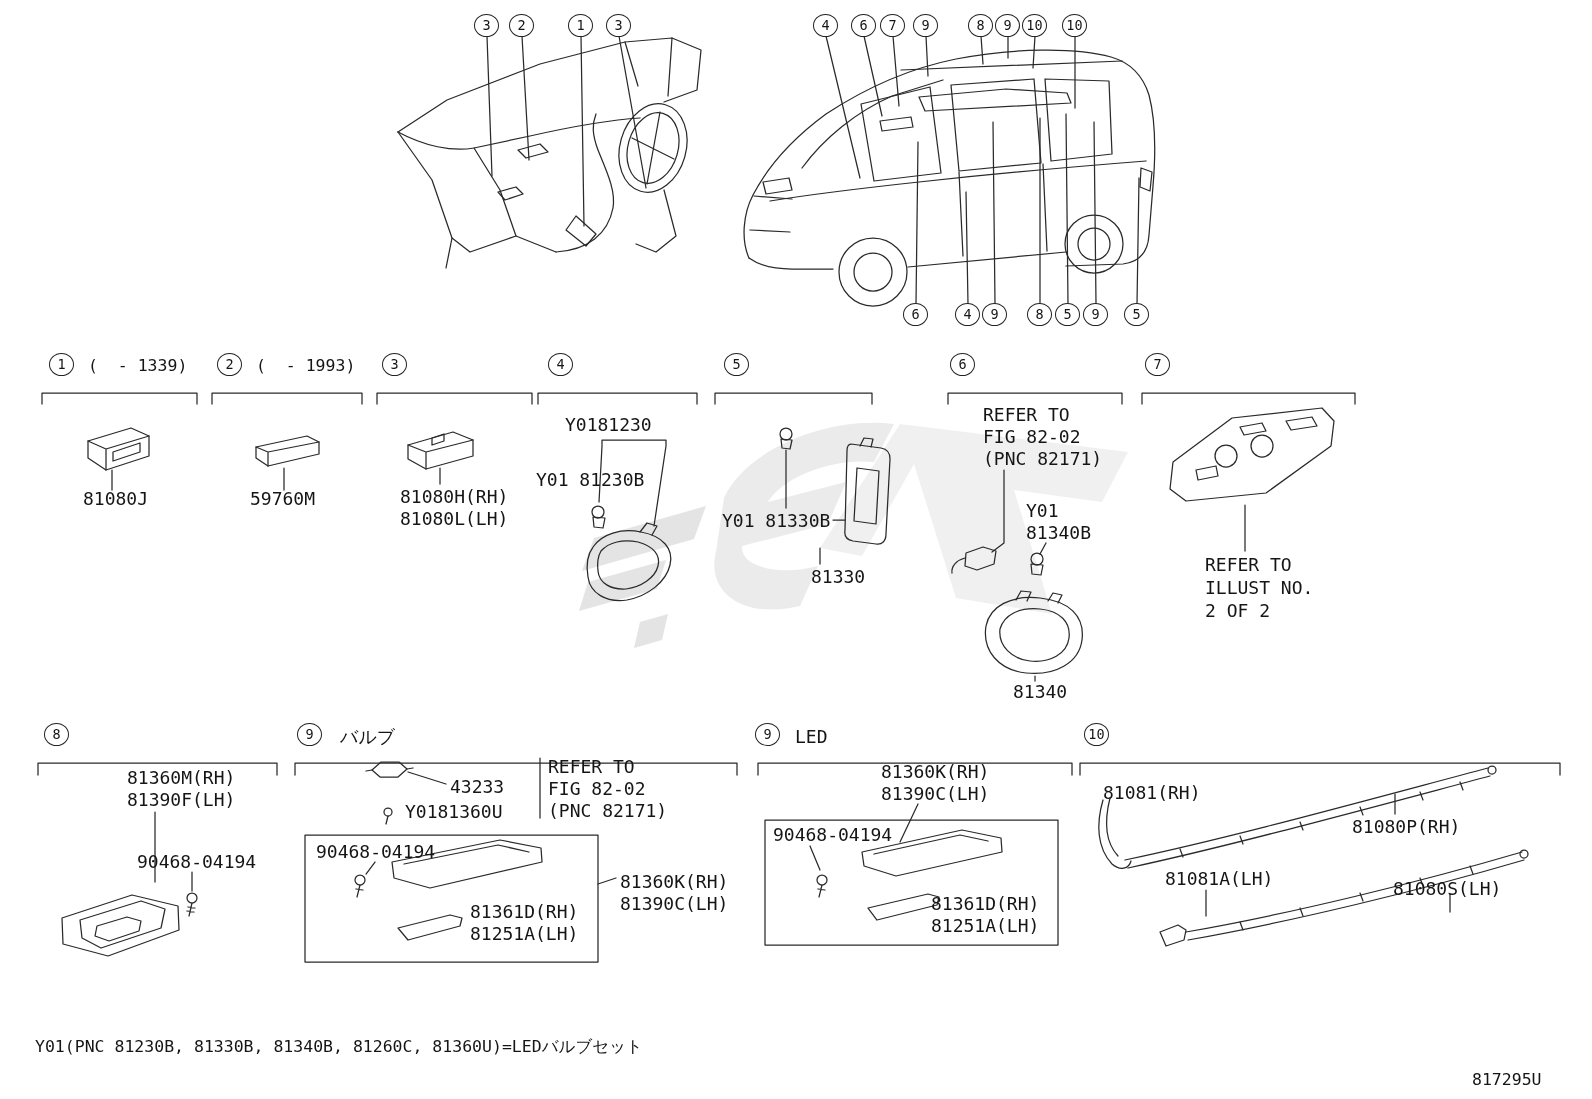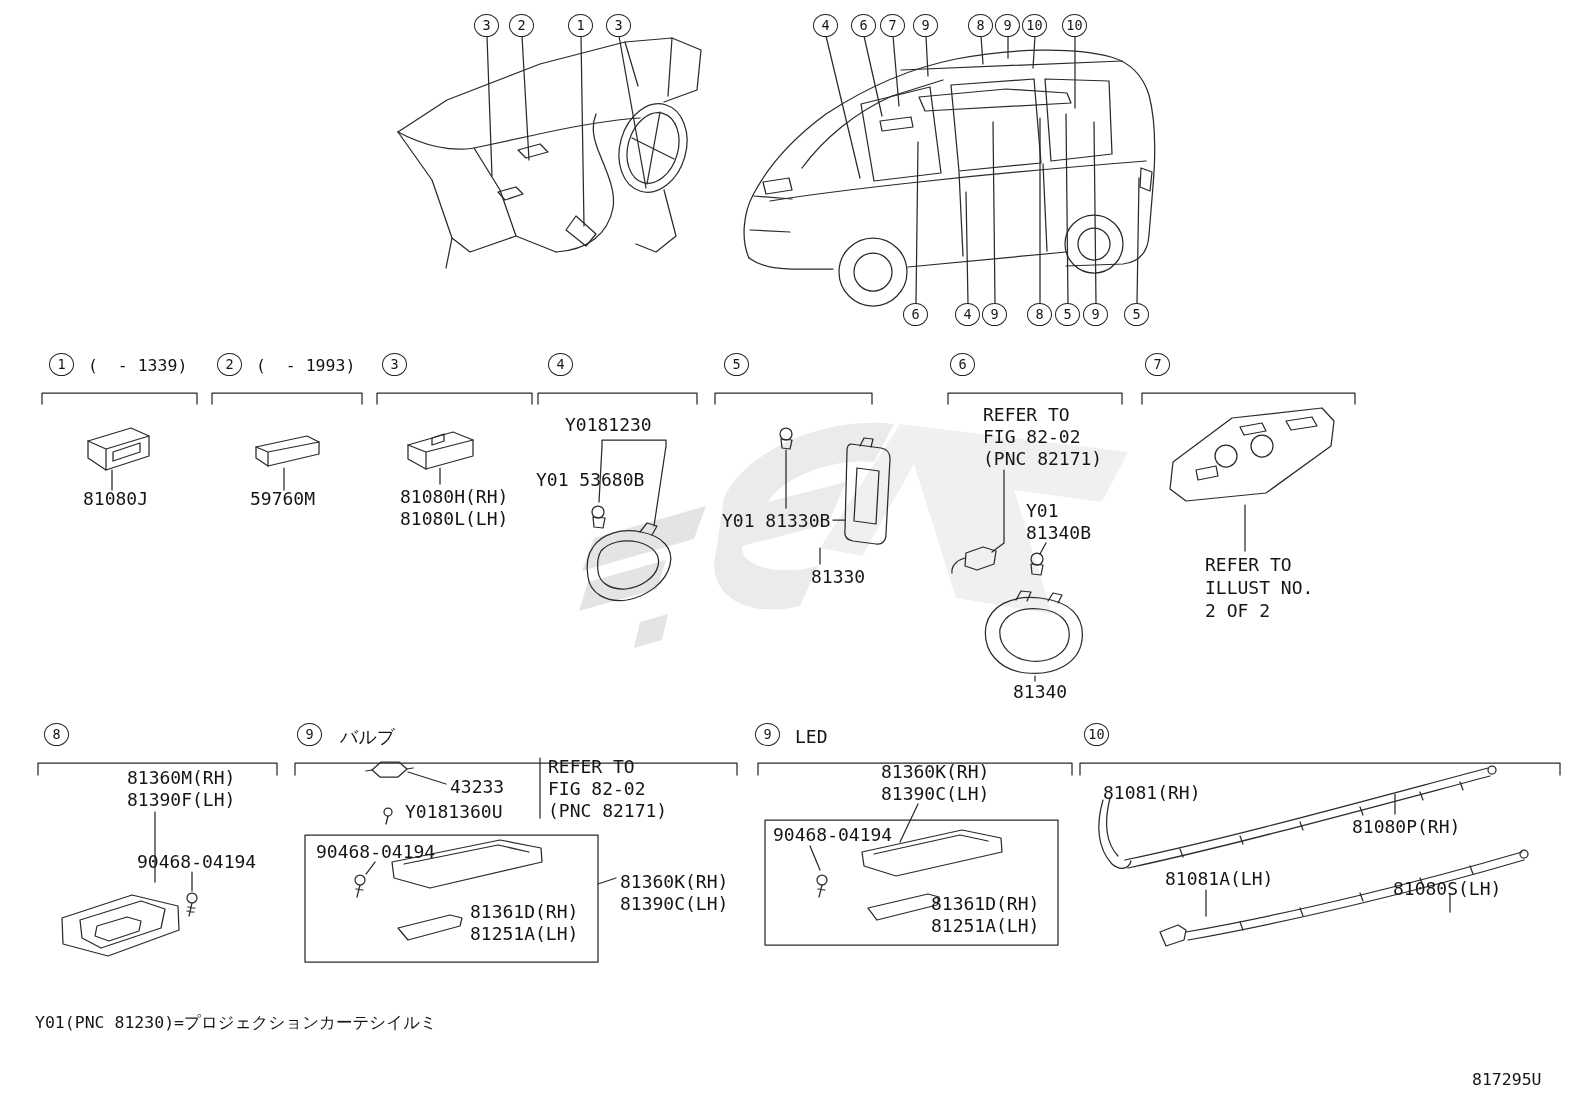--- a/index.html
+++ b/index.html
@@ -218,21 +218,21 @@
   <div class="co" style="left:755px;top:723px">9</div>
   <div class="lbl" style="left:795px;top:726px">LED</div>
   <div class="co" style="left:1084px;top:723px">10</div>
 
   <div class="lbl" style="left:83px;top:488px">81080J</div>
   <div class="lbl" style="left:250px;top:488px">59760M</div>
   <div class="lbl" style="left:400px;top:486px">81080H(RH)</div>
   <div class="lbl" style="left:400px;top:508px">81080L(LH)</div>
 
   <div class="lbl" style="left:565px;top:414px">Y0181230</div>
-  <div class="lbl" style="left:536px;top:469px">Y01 53680B</div>
+  <div class="lbl" style="left:536px;top:469px">Y01 81230B</div>
 
   <div class="lbl" style="left:722px;top:510px">Y01 81330B</div>
   <div class="lbl" style="left:811px;top:566px">81330</div>
 
   <div class="lbl" style="left:983px;top:404px">REFER TO</div>
   <div class="lbl" style="left:983px;top:426px">FIG 82-02</div>
   <div class="lbl" style="left:983px;top:448px">(PNC 82171)</div>
   <div class="lbl" style="left:1026px;top:500px">Y01</div>
   <div class="lbl" style="left:1026px;top:522px">81340B</div>
   <div class="lbl" style="left:1013px;top:681px">81340</div>
@@ -260,16 +260,16 @@
   <div class="lbl" style="left:881px;top:783px">81390C(LH)</div>
   <div class="lbl" style="left:773px;top:824px">90468-04194</div>
   <div class="lbl" style="left:931px;top:893px">81361D(RH)</div>
   <div class="lbl" style="left:931px;top:915px">81251A(LH)</div>
 
   <div class="lbl" style="left:1103px;top:782px">81081(RH)</div>
   <div class="lbl" style="left:1352px;top:816px">81080P(RH)</div>
   <div class="lbl" style="left:1165px;top:868px">81081A(LH)</div>
   <div class="lbl" style="left:1393px;top:878px">81080S(LH)</div>
 
-  <div class="note jp" style="left:35px;top:1012px">Y01(PNC 81230)=プロジェクションカーテシイルミ</div>
+  <div class="note jp" style="left:35px;top:1036px">Y01(PNC 81230B, 81330B, 81340B, 81260C, 81360U)=LEDバルブセット</div>
   <div class="lbl sm" style="left:1472px;top:1070px">817295U</div>
 
 </div>
 
 </body></html>

